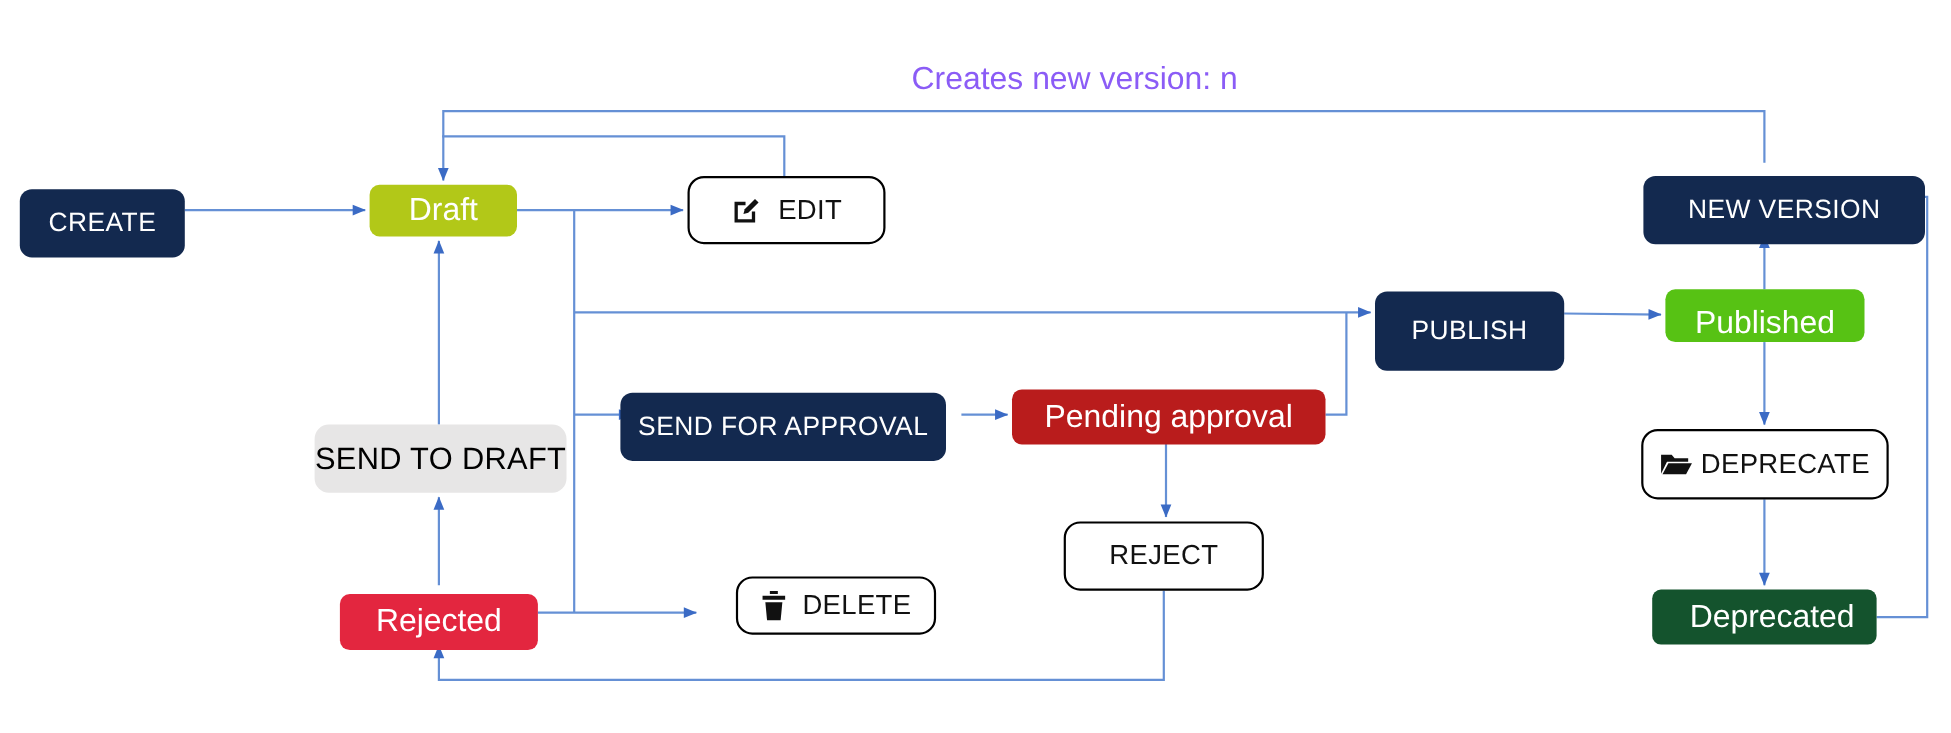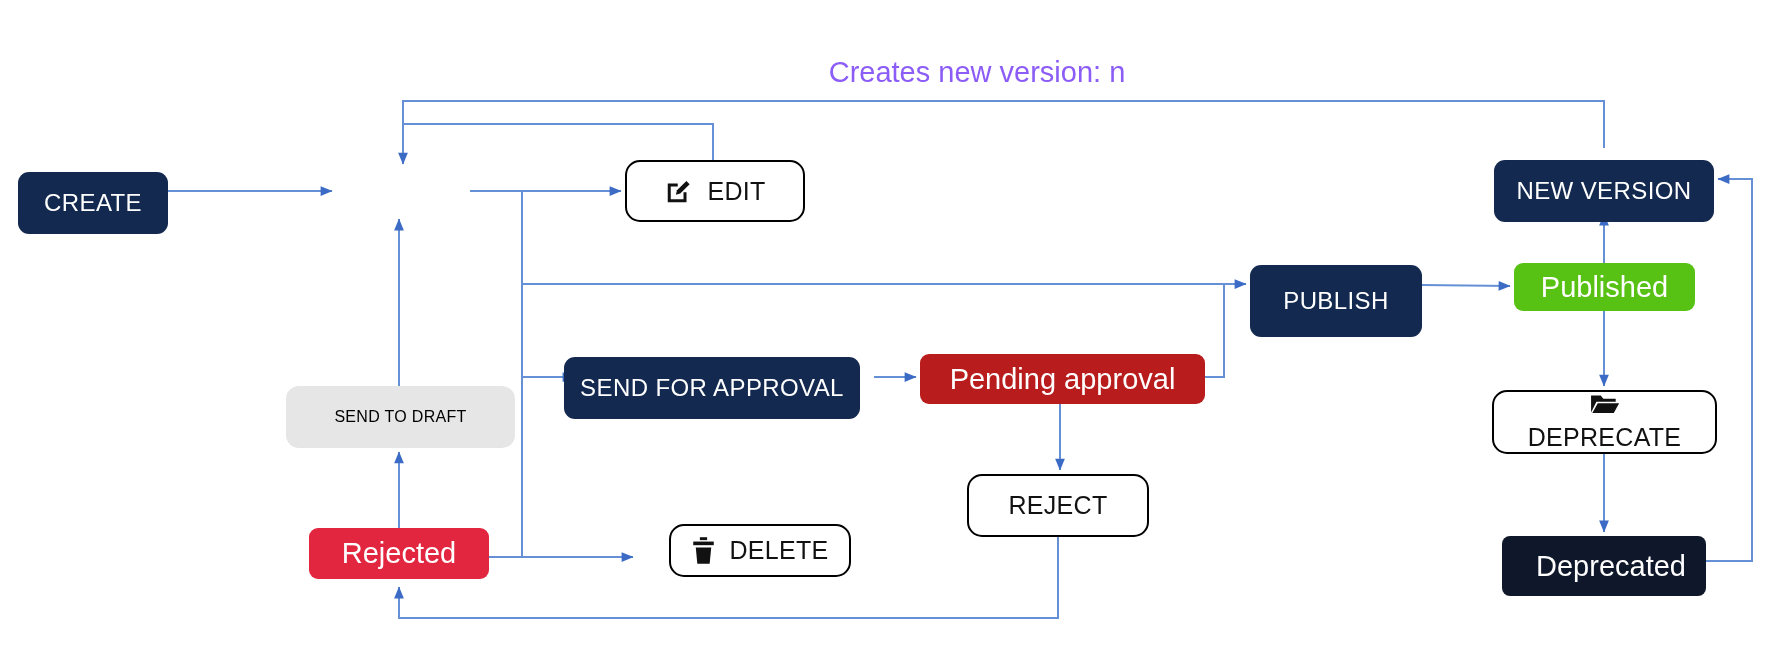--- a/index.html
+++ b/index.html
@@ -8,25 +8,25 @@
   svg.edges{position:absolute;left:0;top:0;width:1774px;height:666px;}
   svg.edges polyline{fill:none;stroke:var(--line,#6590d5);stroke-width:2;}
   .node{position:absolute;display:flex;align-items:center;justify-content:center;
         box-sizing:border-box;gap:13px;white-space:nowrap;}
   .action-dark{background:var(--navy,#13294f);color:#ffffff;border-radius:11px;
         font-size:24px;letter-spacing:.4px;margin-top:12px;}
   .state{color:#ffffff;border-radius:9px;font-size:29px;}
   .action-outline{background:#ffffff;border:2.5px solid var(--outline-border,#000);
         border-radius:15px;color:#111;font-size:25px;letter-spacing:.3px;}
   .action-gray{background:var(--gray-light,#e7e6e6);border-radius:13px;color:#000;
-        font-size:16px;letter-spacing:.3px;}
+        font-size:28px;letter-spacing:.3px;}
   .annotation{position:absolute;color:#8b5cf6;font-size:29px;transform:translateX(-50%);}
   .icon{display:inline-flex;align-items:center;}
   .icon svg{display:block;}
-  .tight{gap:7px;flex-direction:column;}
+  .tight{gap:7px;}
 </style>
 </head>
 <body>
 
 <div class="stage">
 
   <svg class="edges" xmlns="http://www.w3.org/2000/svg">
     <defs>
       <marker id="arr" viewBox="0 0 12 10" refX="11" refY="5" markerWidth="13" markerHeight="11" orient="auto-start-reverse" markerUnits="userSpaceOnUse">
         <path d="M0.5,0.5 L11.5,5 L0.5,9.5 Z" style="fill:var(--arrow,#3b6bc5)"></path>
@@ -52,40 +52,43 @@
     <polyline points="1604,454 1604,532" marker-end="url(#arr)"></polyline>
     <polyline points="1706,561 1752,561 1752,179 1718,179" marker-end="url(#arr)"></polyline>
   </svg>
 
   <div class="annotation" style="left:977px;top:56px">Creates new version: n</div>
 
   <div class="node action-dark" style="left:18px;top:160px;width:150px;height:62px">
     <span>CREATE</span>
   </div>
 
+  <div class="node state" style="left: 336px; top: 168px; width: 134px; height: 47px; background: rgb(178, 200, 24);">
+    <span>Draft</span>
+  </div>
 
   <div class="node action-outline" style="left:625px;top:160px;width:180px;height:62px">
     <span class="icon">
       <svg width="30" height="30" viewBox="0 0 24 24">
         <path d="M3 6 v15 h15 v-8 h-2.4 v5.6 H5.4 V8.4 h5.6 V6 Z" fill="#111"></path>
         <path d="M10.4 11.4 L17.9 3.9 l2.6 2.6 -7.5 7.5 -3.5 0.9 z" fill="#111"></path>
       </svg>
     </span>
     <span>EDIT</span>
   </div>
 
-  <div class="node action-dark" style="left:1494px;top:148px;width:220px;height:62px">
+  <div class="node action-dark" style="left:1494px;top:148px;width:256px;height:62px">
     <span>NEW VERSION</span>
   </div>
 
   <div class="node action-dark" style="left:1250px;top:253px;width:172px;height:72px">
     <span>PUBLISH</span>
   </div>
 
-  <div class="node state" style="left: 1514px; top: 263px; width: 181px; height: 48px; background: rgb(87, 194, 20);">
+  <div class="node state" style="left: 1514px; top: 263px; width: 181px; height: 48px; background: rgb(87, 194, 20); align-items: flex-end;">
     <span>Published</span>
   </div>
 
   <div class="node action-dark" style="left:564px;top:345px;width:296px;height:62px">
     <span>SEND FOR APPROVAL</span>
   </div>
 
   <div class="node state" style="left: 920px; top: 354px; width: 285px; height: 50px; background: #b91c1c;">
     <span>Pending approval</span>
   </div>
@@ -101,32 +104,32 @@
         <path d="M7.2 10.2 h20 l-5 9.3 H2.2 Z" fill="#111"></path>
       </svg>
     </span>
     <span>DEPRECATE</span>
   </div>
 
   <div class="node action-outline" style="left:967px;top:474px;width:182px;height:63px">
     <span>REJECT</span>
   </div>
 
-  <div class="node state" style="left: 309px; top: 528px; width: 180px; height: 51px; background: rgb(227, 38, 63);">
+  <div class="node state" style="left: 309px; top: 540px; width: 180px; height: 51px; background: rgb(227, 38, 63);">
     <span>Rejected</span>
   </div>
 
   <div class="node action-outline" style="left:669px;top:524px;width:182px;height:53px">
     <span class="icon">
       <svg width="25" height="29" viewBox="0 0 20 24">
         <path d="M7 1 h6 v2.4 h-6 z" fill="#111"></path>
         <path d="M1.5 4.6 h17 v3 h-17 z" fill="#111"></path>
         <path d="M3.6 9.6 h12.8 l-1.3 13.4 H4.9 Z" fill="#111"></path>
       </svg>
     </span>
     <span>DELETE</span>
   </div>
 
-  <div class="node state" style="left: 1502px; top: 536px; width: 204px; height: 60px; border-radius: 8px; background: #0f172a; padding-left: 14px;">
+  <div class="node state" style="left: 1502px; top: 536px; width: 204px; height: 50px; border-radius: 8px; background: #14532d; padding-left: 14px;">
     <span>Deprecated</span>
   </div>
 
 </div>
 
 </body></html>

